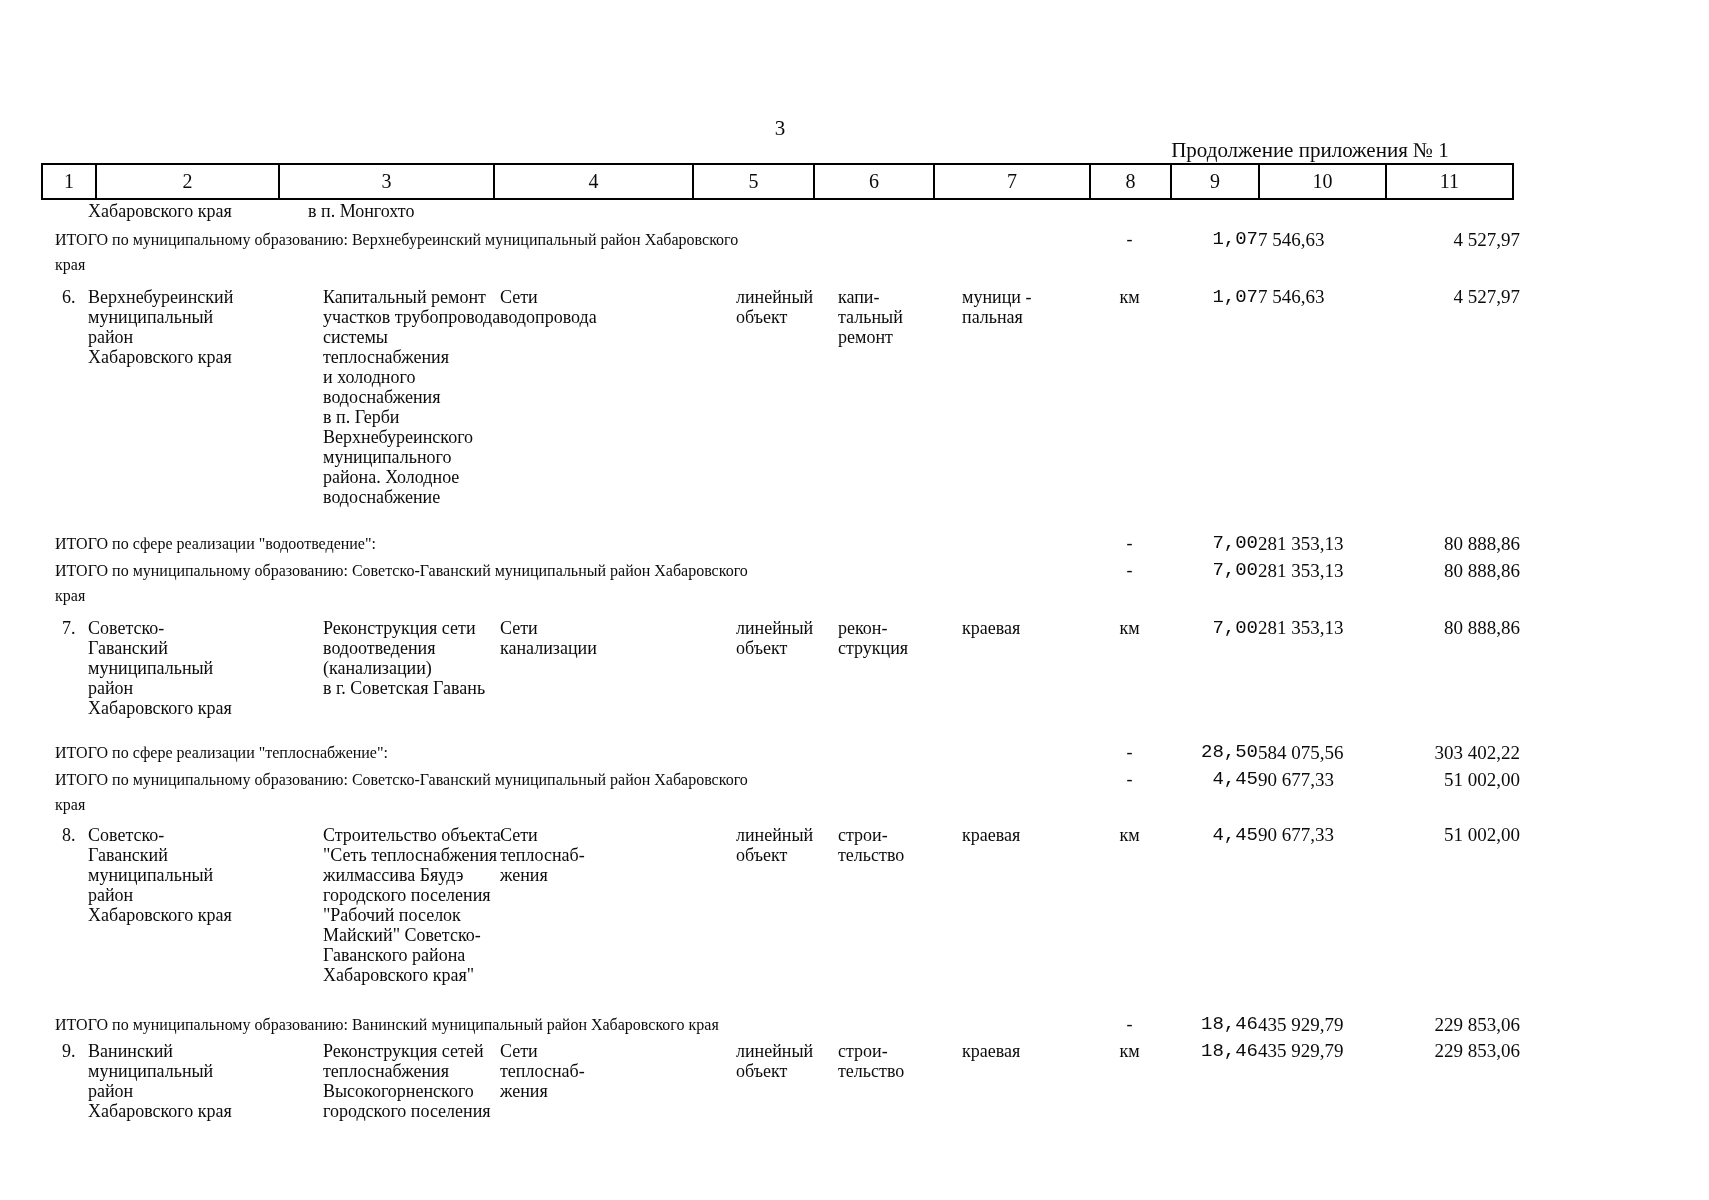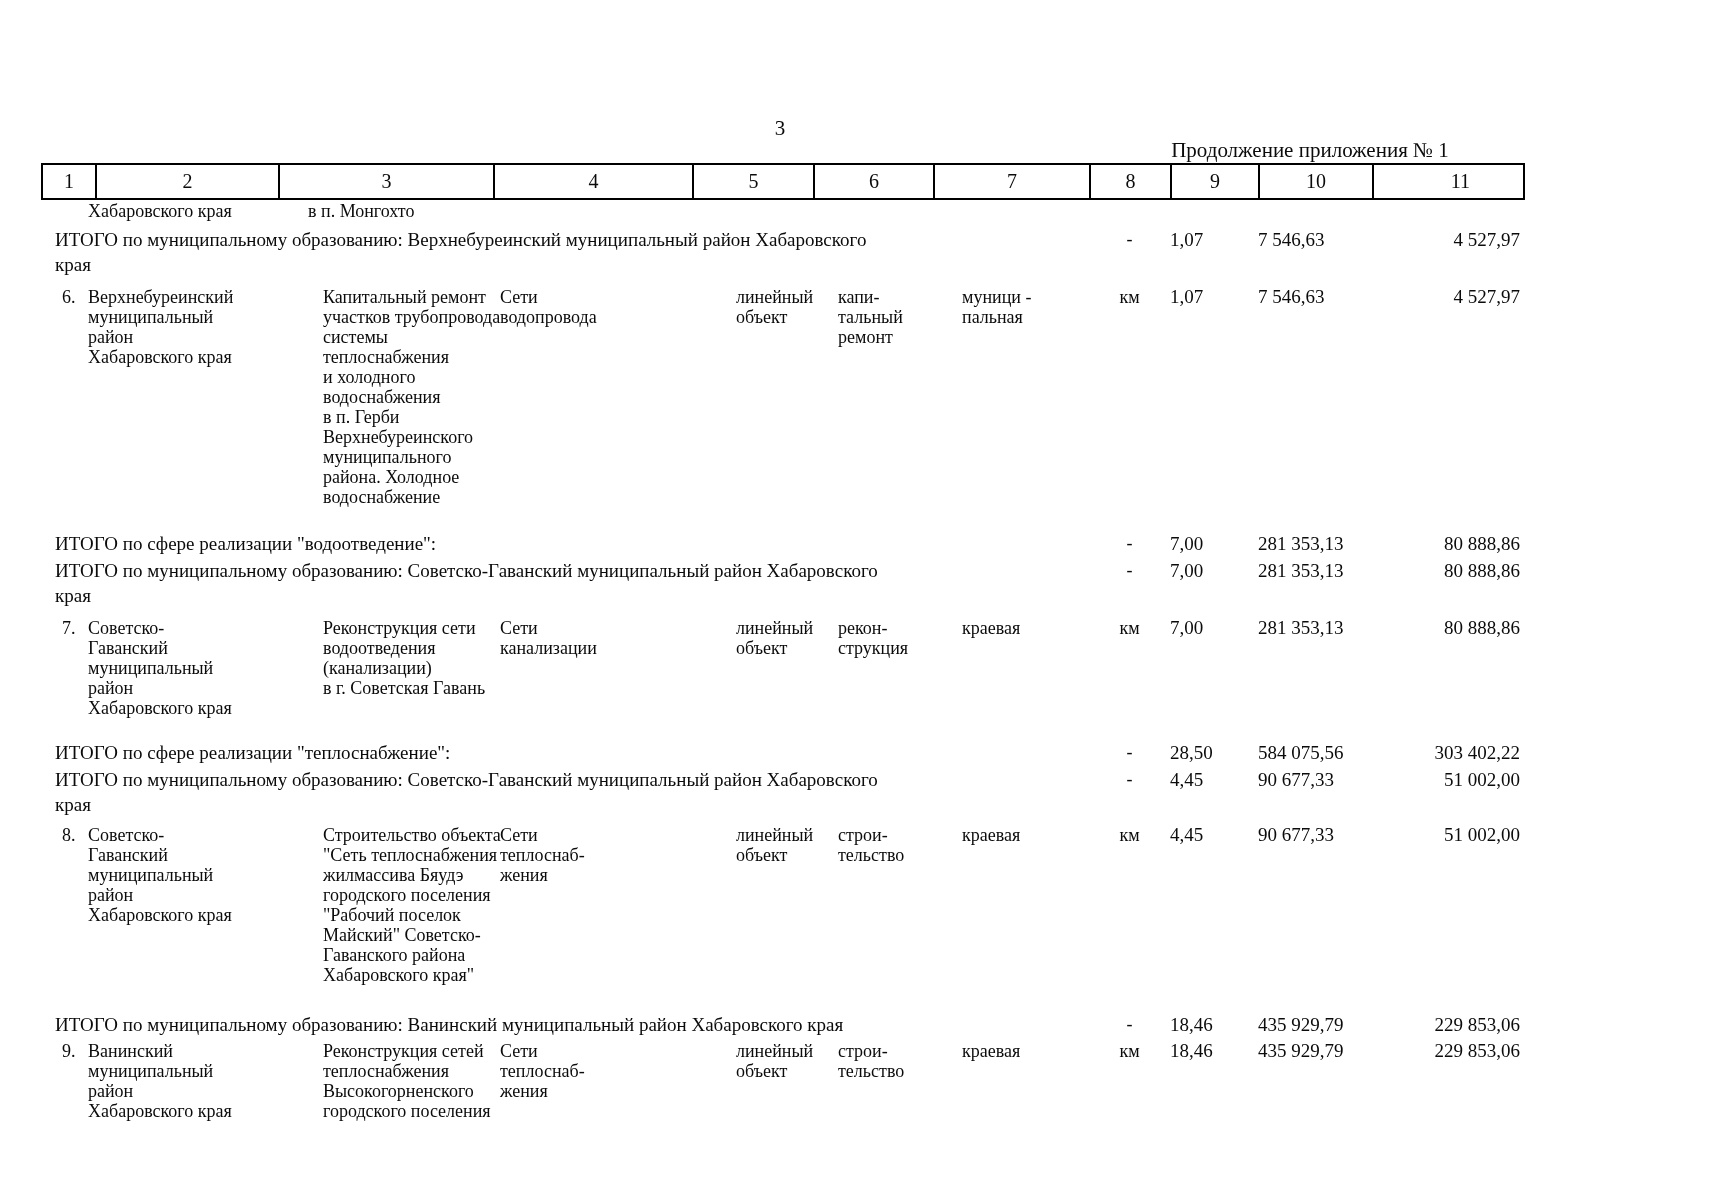--- a/index.html
+++ b/index.html
@@ -14,61 +14,61 @@
   
   .hdr{
     display:flex;border:2px solid #000;height:37px;box-sizing:border-box;
     background:#fff;
   }
   .hc{
     box-sizing:border-box;border-right:2px solid #000;
     display:flex;align-items:center;justify-content:center;
     font-size:20px;flex:0 0 auto;
   }
-  .hc:last-child{border-right:none;margin-left:24px;}
+  .hc:last-child{border-right:none;}
   
   .row{position:absolute;left:0;width:1709px;}
   .cell{
     position:absolute;top:0;font-size:18px;line-height:20px;
     white-space:pre-line;
   }
   .c1{left:62px;width:34px;}
   .c2{left:88px;width:192px;}
   .c3{left:288px;width:218px;margin-left:35px;}
   .c3-indent{left:308px;width:200px;}
   .c4{left:500px;width:160px;}
   .c5{left:736px;width:120px;}
   .c6{left:838px;width:112px;}
   .c7{left:962px;width:128px;}
   .c8{left:1089px;width:81px;text-align:center;}
-  .c9{left:1170px;width:88px;text-align:left;font-size:19px;}
+  .c9{left:1170px;width:88px;text-align:right;font-size:19px;font-family:Liberation Mono, monospace;}
   .c10{left:1258px;width:137px;text-align:left;font-size:19px;}
   .c11{left:1395px;width:125px;text-align:right;font-size:19px;}
-  .total-label{left:55px;width:940px;font-size:19px;line-height:25px;}
+  .total-label{left:55px;width:940px;font-size:16px;line-height:25px;}
   .total-row .c8,.total-row .c9,.total-row .c10,.total-row .c11{line-height:25px;}
 </style>
 </head>
 <body>
 
 <div class="page">
 
   <div class="abs page-number" style="left:740px;top:116px;width:80px;text-align:center;">3</div>
   <div class="abs caption" style="left:1100px;top:138px;width:420px;text-align:center;">Продолжение приложения № 1</div>
 
   <div class="abs hdr" style="left:41px;top:163px;">
     <div class="hc" style="width:54px">1</div>
     <div class="hc" style="width:183px">2</div>
     <div class="hc" style="width:215px">3</div>
     <div class="hc" style="width:199px">4</div>
     <div class="hc" style="width:121px">5</div>
     <div class="hc" style="width:120px">6</div>
     <div class="hc" style="width:156px">7</div>
     <div class="hc" style="width:81px">8</div>
     <div class="hc" style="width:88px">9</div>
-    <div class="hc" style="width:114px">10</div>
+    <div class="hc" style="width:127px">10</div>
     <div class="hc" style="width:125px">11</div>
   </div>
 
   <div class="row" style="top:201px">
     <div class="cell c2">Хабаровского края</div>
     <div class="cell c3-indent">в п. Монгохто</div>
   </div>
 
   <div class="row total-row" style="top:227px">
     <div class="cell total-label">ИТОГО по муниципальному образованию: Верхнебуреинский муниципальный район Хабаровского

